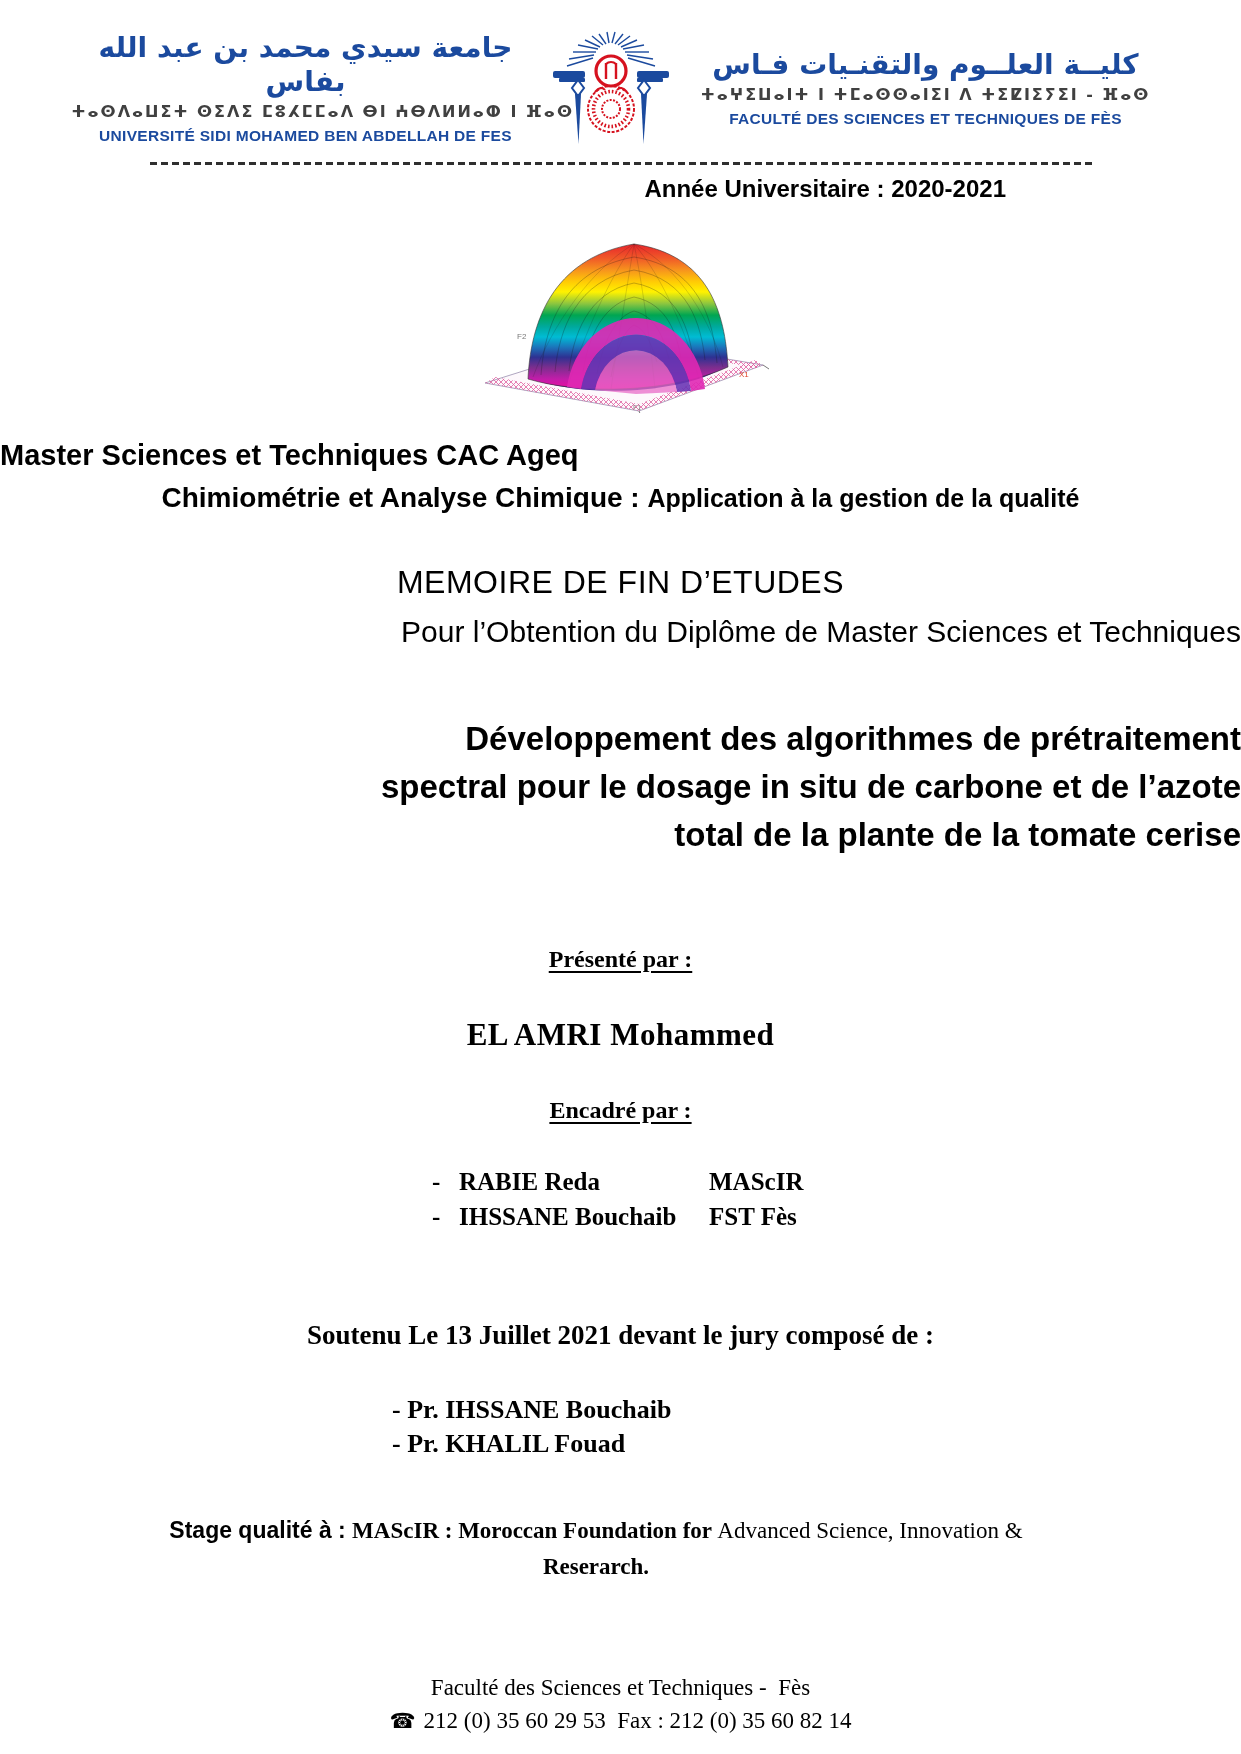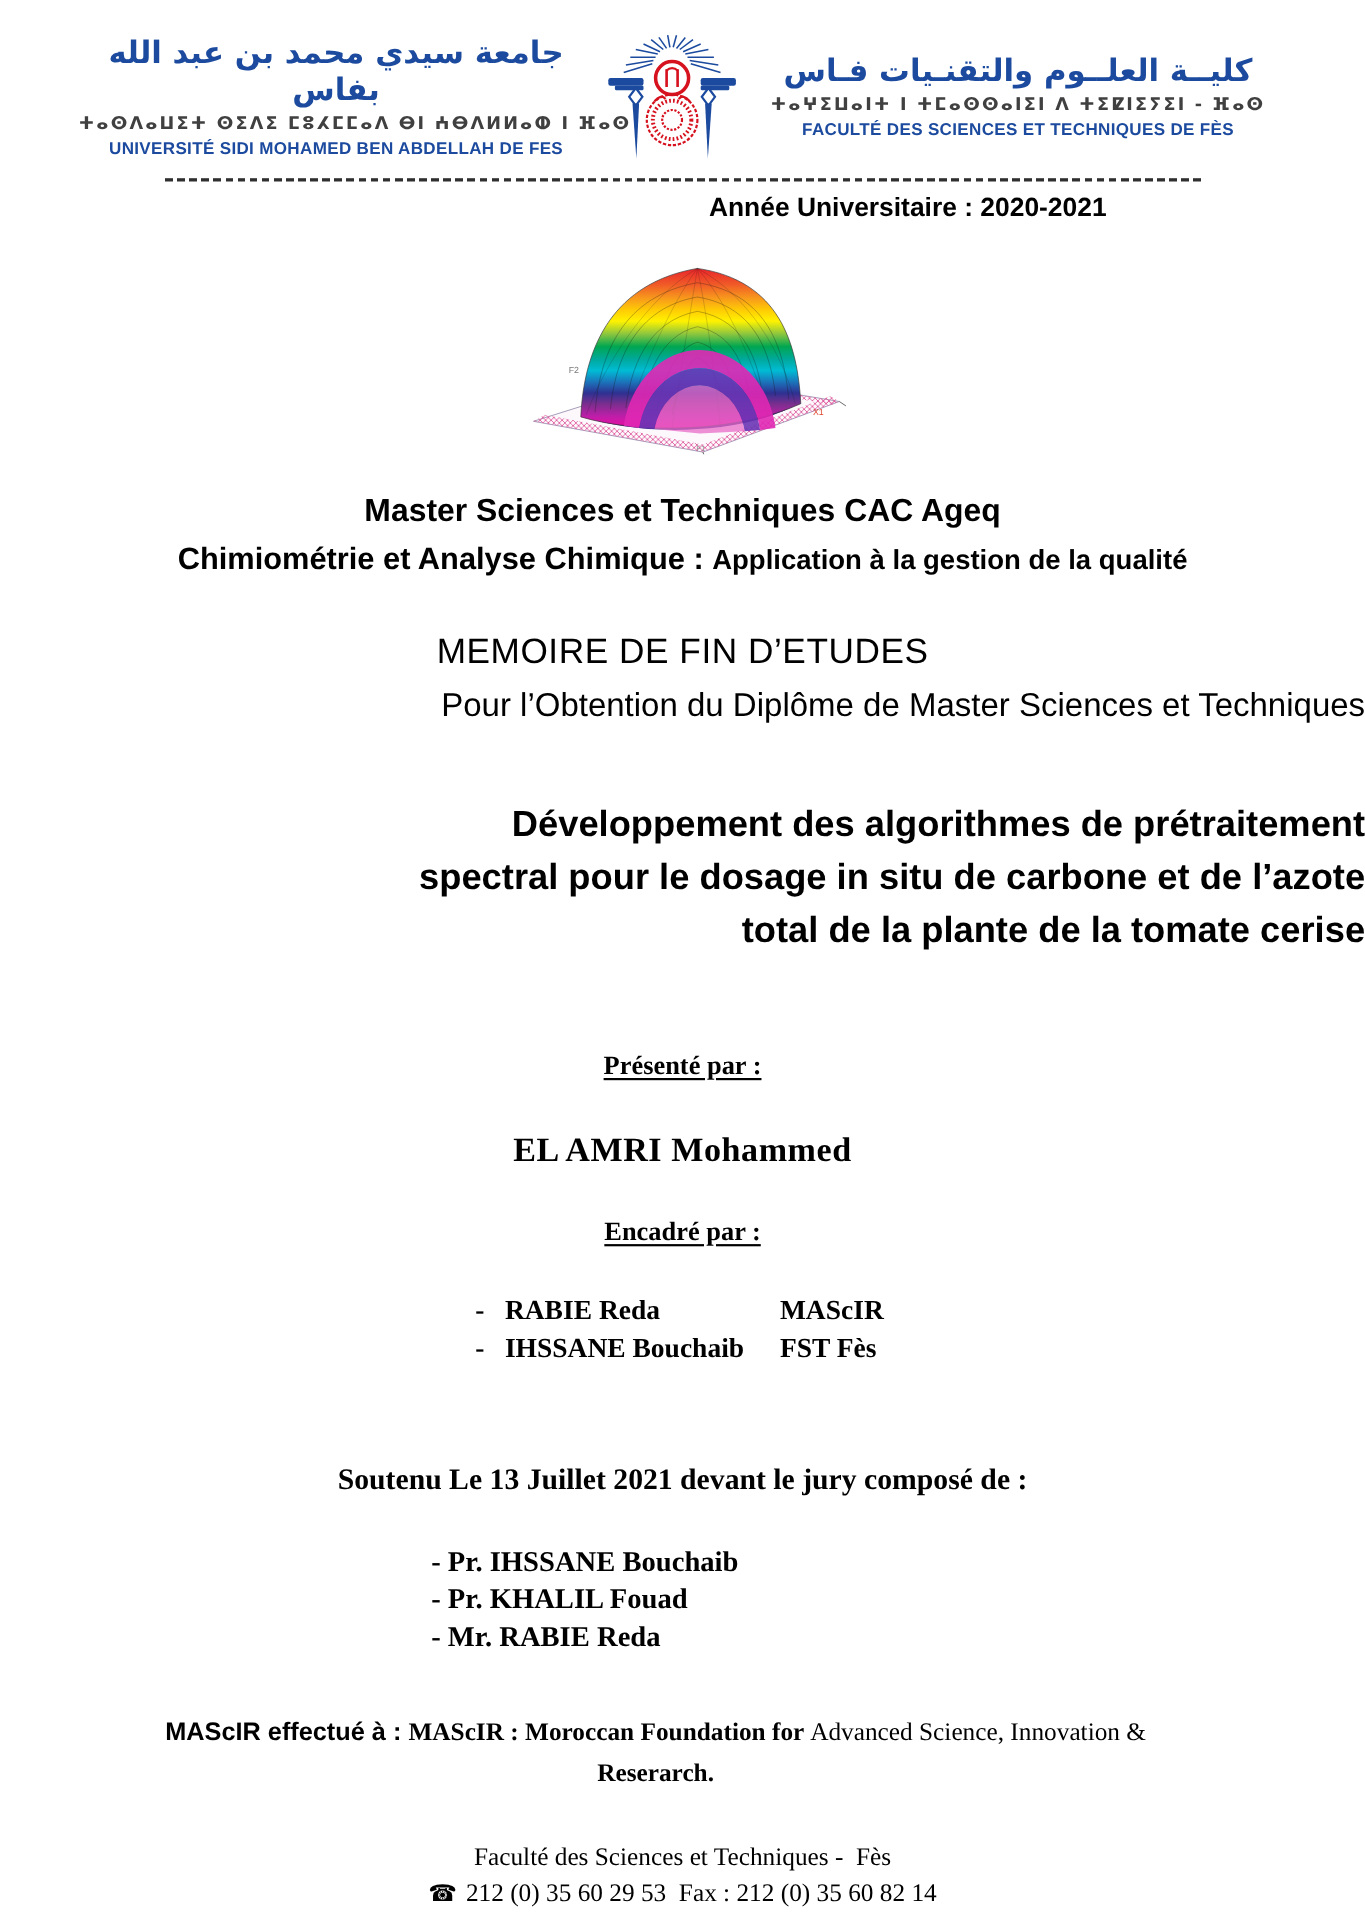--- a/index.html
+++ b/index.html
@@ -18,21 +18,21 @@
 
   .dash-line{margin:10px 0 0 150px;width:942px;height:3px;
     background:repeating-linear-gradient(90deg,#2f2f2f 0 7px,transparent 7px 11px);}
   .annee{margin:10px 150px 0 150px;width:942px;text-align:right;padding-right:86px;box-sizing:border-box;
     font-size:24px;font-weight:bold;}
 
   
   .plot-wrap{text-align:center;margin-top:14px;height:196px;}
 
   
-  .master{ text-align:center;font-size:29px;font-weight:bold;margin-top:36px;}
+  .master{ text-align:left;font-size:29px;font-weight:bold;margin-top:26px;}
   .chimio{ text-align:center;margin-top:10px;}
   .chimio .big{font-size:28px;font-weight:bold;}
   .chimio .small{font-size:25px;font-weight:bold;}
   .memoire{text-align:center;font-size:32px;font-weight:400;margin-top:50px;letter-spacing:.5px;}
   .pour{text-align:right;font-size:30px;font-weight:400;margin-top:14px;}
   .thesis-title{text-align:right;font-size:33px;font-weight:bold;line-height:48px;margin-top:66px;}
 
   
   .serif{font-family:"Liberation Serif",serif;}
   .presente{ text-align:center;font-size:24px;font-weight:bold;text-decoration:underline;text-decoration-thickness:2px;text-underline-offset:4px;margin-top:87px;}
@@ -219,25 +219,24 @@
       <span class="enc-dash">-</span>
       <span class="enc-name">IHSSANE Bouchaib</span>
       <span class="enc-org">FST Fès</span>
     </div>
   </div>
 
   <div class="serif soutenu">Soutenu Le 13 Juillet 2021 devant le jury composé de :</div>
   <div class="serif jury">
     <div>- Pr. IHSSANE Bouchaib</div>
     <div>- Pr. KHALIL Fouad</div>
-    <div>- Mr. RABIE Reda</div>
   </div>
 
   <div class="stage">
-    <span class="s-sans pre">MAScIR effectué à : </span><span class="s-serif-b pre">MAScIR : </span><span class="s-serif-b pre">Moroccan Foundation for </span><span class="s-serif">Advanced Science, Innovation &amp;</span>
+    <span class="s-sans pre">Stage qualité à : </span><span class="s-serif-b pre">MAScIR : </span><span class="s-serif-b pre">Moroccan Foundation for </span><span class="s-serif">Advanced Science, Innovation &amp;</span>
     <div><span class="s-serif-b">Reserarch.</span></div>
   </div>
 
   <div class="footer">
     <div class="pre">Faculté des Sciences et Techniques -  Fès</div>
     <div>
       <span class="icon">☎</span><span class="pre">212 (0) 35 60 29 53  Fax : 212 (0) 35 60 82 14</span>
     </div>
   </div>
 

